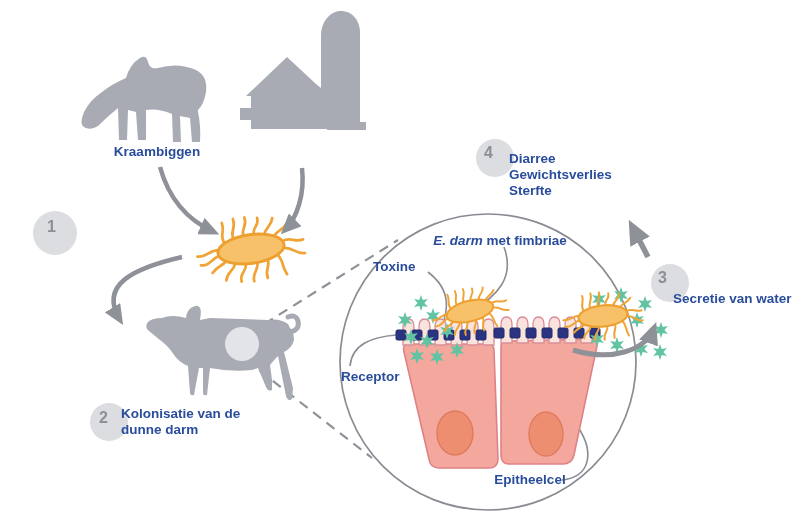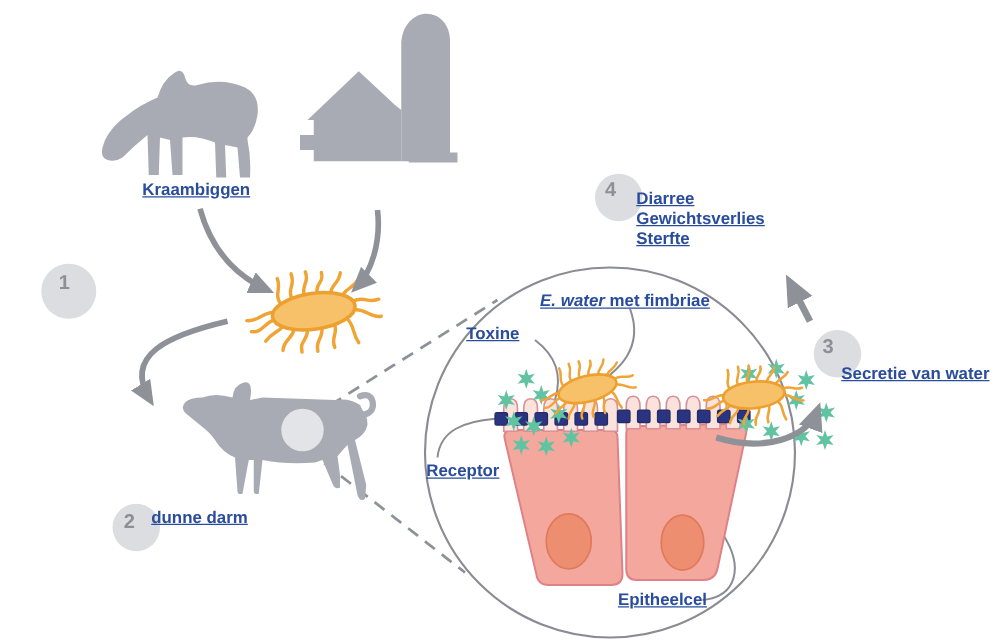--- a/index.html
+++ b/index.html
@@ -1,19 +1,19 @@
 <!DOCTYPE html>
 <html><head>
 <meta charset="utf-8">
 <style>
   html,body{margin:0;padding:0;background:#fff;}
   #canvas{position:relative;width:800px;height:513px;background:#ffffff;overflow:hidden;
           font-family:"Liberation Sans","DejaVu Sans",sans-serif;}
   #shapes{position:absolute;left:0;top:0;}
-  .lbl{position:absolute;color:#2a4d9b;font-size:13.5px;font-weight:700;line-height:16px;white-space:nowrap;text-decoration:underline;}
+  .lbl{position:absolute;color:#2a4d9b;font-size:13.5px;font-weight:700;line-height:16px;white-space:nowrap;}
   .lbl.center{text-align:center;}
   .lbl .ln{display:block;}
   .step-circle{position:absolute;border-radius:50%;background:#dcdde1;}
   .step-num{position:absolute;color:#8d8e96;font-size:16px;font-weight:700;}
   .it{font-style:italic;}
 </style>
 </head>
 <body>
 
 <div id="canvas">
@@ -173,33 +173,34 @@
 <div class="step-circle" style="left:90px;top:403px;width:38px;height:38px;"></div>
 <span class="step-num" style="left:99px;top:409px;">2</span>
 
 <div class="step-circle" style="left:651px;top:264px;width:38px;height:38px;"></div>
 <span class="step-num" style="left:658px;top:269px;">3</span>
 
 <div class="step-circle" style="left:476px;top:139px;width:38px;height:38px;"></div>
 <span class="step-num" style="left:484px;top:144px;">4</span>
 
 <div class="lbl" style="left:121px;top:406px;">
+  <span class="ln">Kolonisatie van de</span>
   <span class="ln">dunne darm</span>
 </div>
 <div class="lbl" style="left:673px;top:291px;">
   <span class="ln">Secretie van water</span>
 </div>
 <div class="lbl" style="left:509px;top:151px;">
   <span class="ln">Diarree</span>
   <span class="ln">Gewichtsverlies</span>
   <span class="ln">Sterfte</span>
 </div>
 
 <div class="lbl center" style="left:92px;top:144px;width:130px;">Kraambiggen</div>
 
 <div class="lbl center" style="left:415px;top:233px;width:170px;">
-  <span class="it">E. water</span><span> met fimbriae</span>
+  <span class="it">E. darm</span><span> met fimbriae</span>
 </div>
 <div class="lbl" style="left:373px;top:259px;">Toxine</div>
 <div class="lbl" style="left:341px;top:369px;">Receptor</div>
 <div class="lbl center" style="left:470px;top:472px;width:120px;">Epitheelcel</div>
 
 </div>
 
 </body></html>

